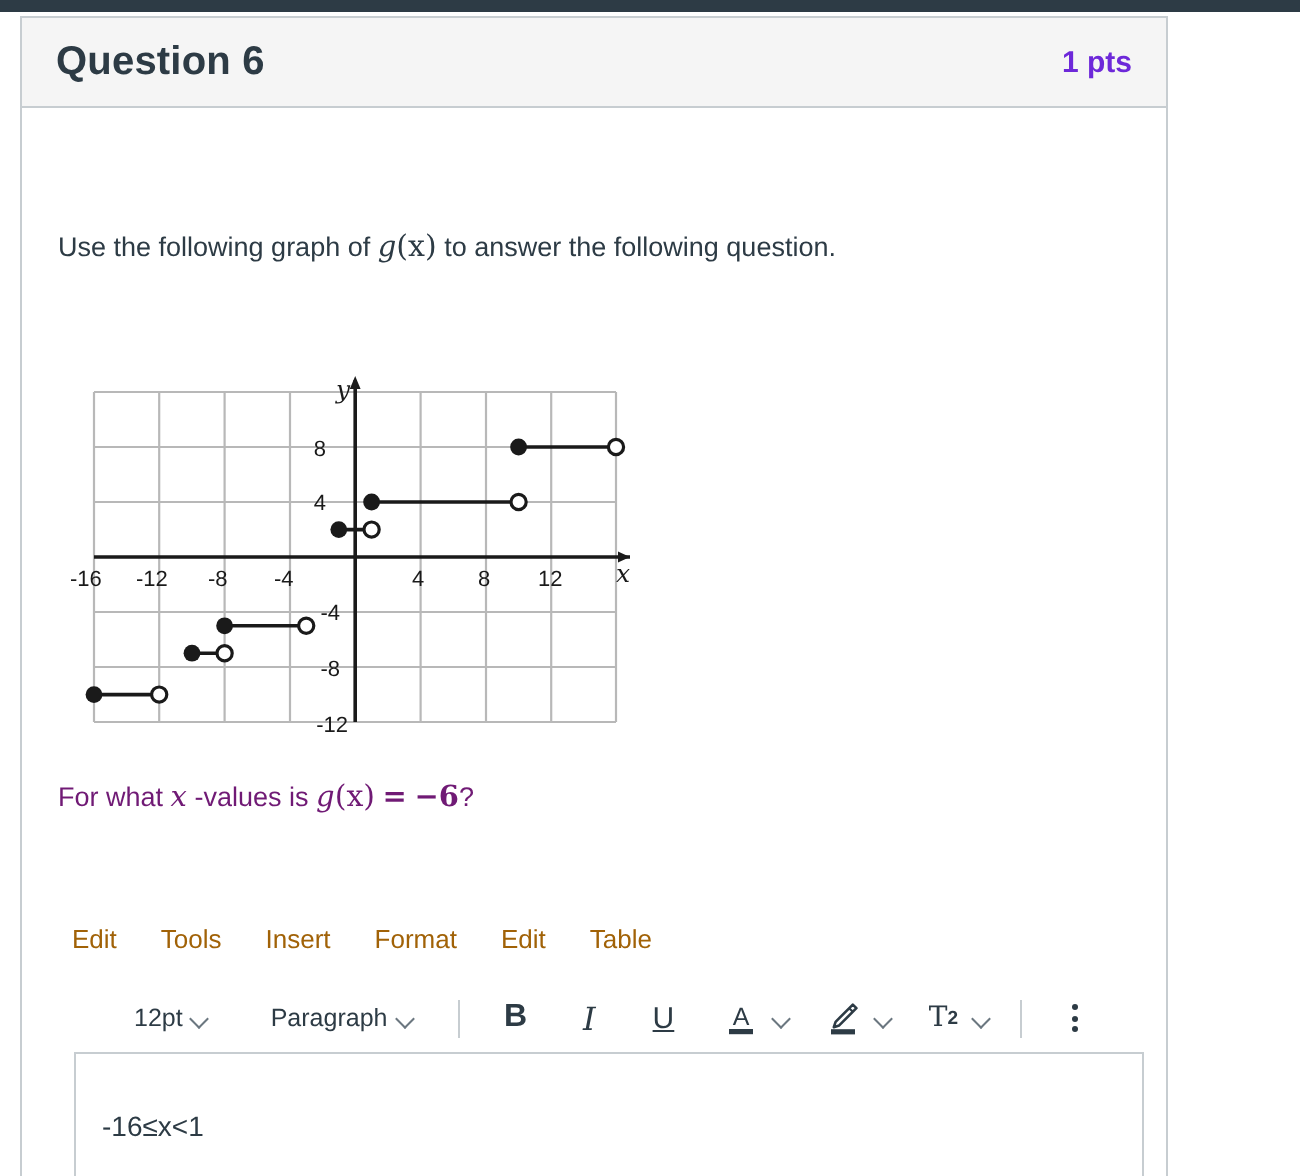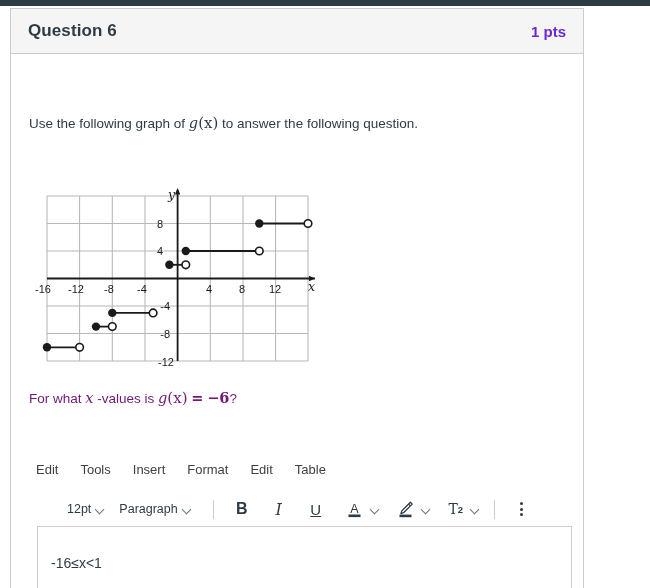--- a/index.html
+++ b/index.html
@@ -31,21 +31,21 @@
     position: relative;
     height: 45px;
     background: #f5f5f5;
     border-bottom: 1px solid #c7cdd1;
     display: flex;
     align-items: center;
     justify-content: space-between;
     padding: 0 17px;
   }
   .card-header .q-title {
-    font-size: 17px;
+    font-size: 20px;
     font-weight: bold;
     color: #2d3b45;
     letter-spacing: 0.1px;
   }
   .card-header .q-points {
     font-size: 15px;
     font-weight: bold;
     color: #6d28d9;
   }
   .card-body {
@@ -98,21 +98,21 @@
   }
   .menubar {
     display: flex;
     align-items: center;
     height: 30px;
     gap: 22px;
     padding-left: 7px;
   }
   .menubar .menu-item {
     font-size: 13px;
-    color: #404040;
+    color: #a16207;
     cursor: default;
   }
   .toolbar {
     display: flex;
     align-items: center;
     height: 34px;
     padding-left: 7px;
     gap: 0px;
     margin-top: 8px;
   }
@@ -312,21 +312,21 @@
           <span class="menu-item">Table</span>
         </div>
 
         <div class="toolbar">
 
           <div class="tb-btn">
             <span>12pt</span>
             <span class="caret"></span>
           </div>
 
-          <div class="tb-btn" style="margin-left:0;">
+          <div class="tb-btn" style="margin-left:16px;">
             <span>Paragraph</span>
             <span class="caret"></span>
           </div>
 
           <div class="tb-sep" style="margin-left:14px;"></div>
 
           <div class="tb-icon bold" style="margin-left:6px;">B</div>
           <div class="tb-icon italic" style="margin-left:11px;">I</div>
           <div class="tb-icon underline" style="margin-left:11px;">U</div>
 

